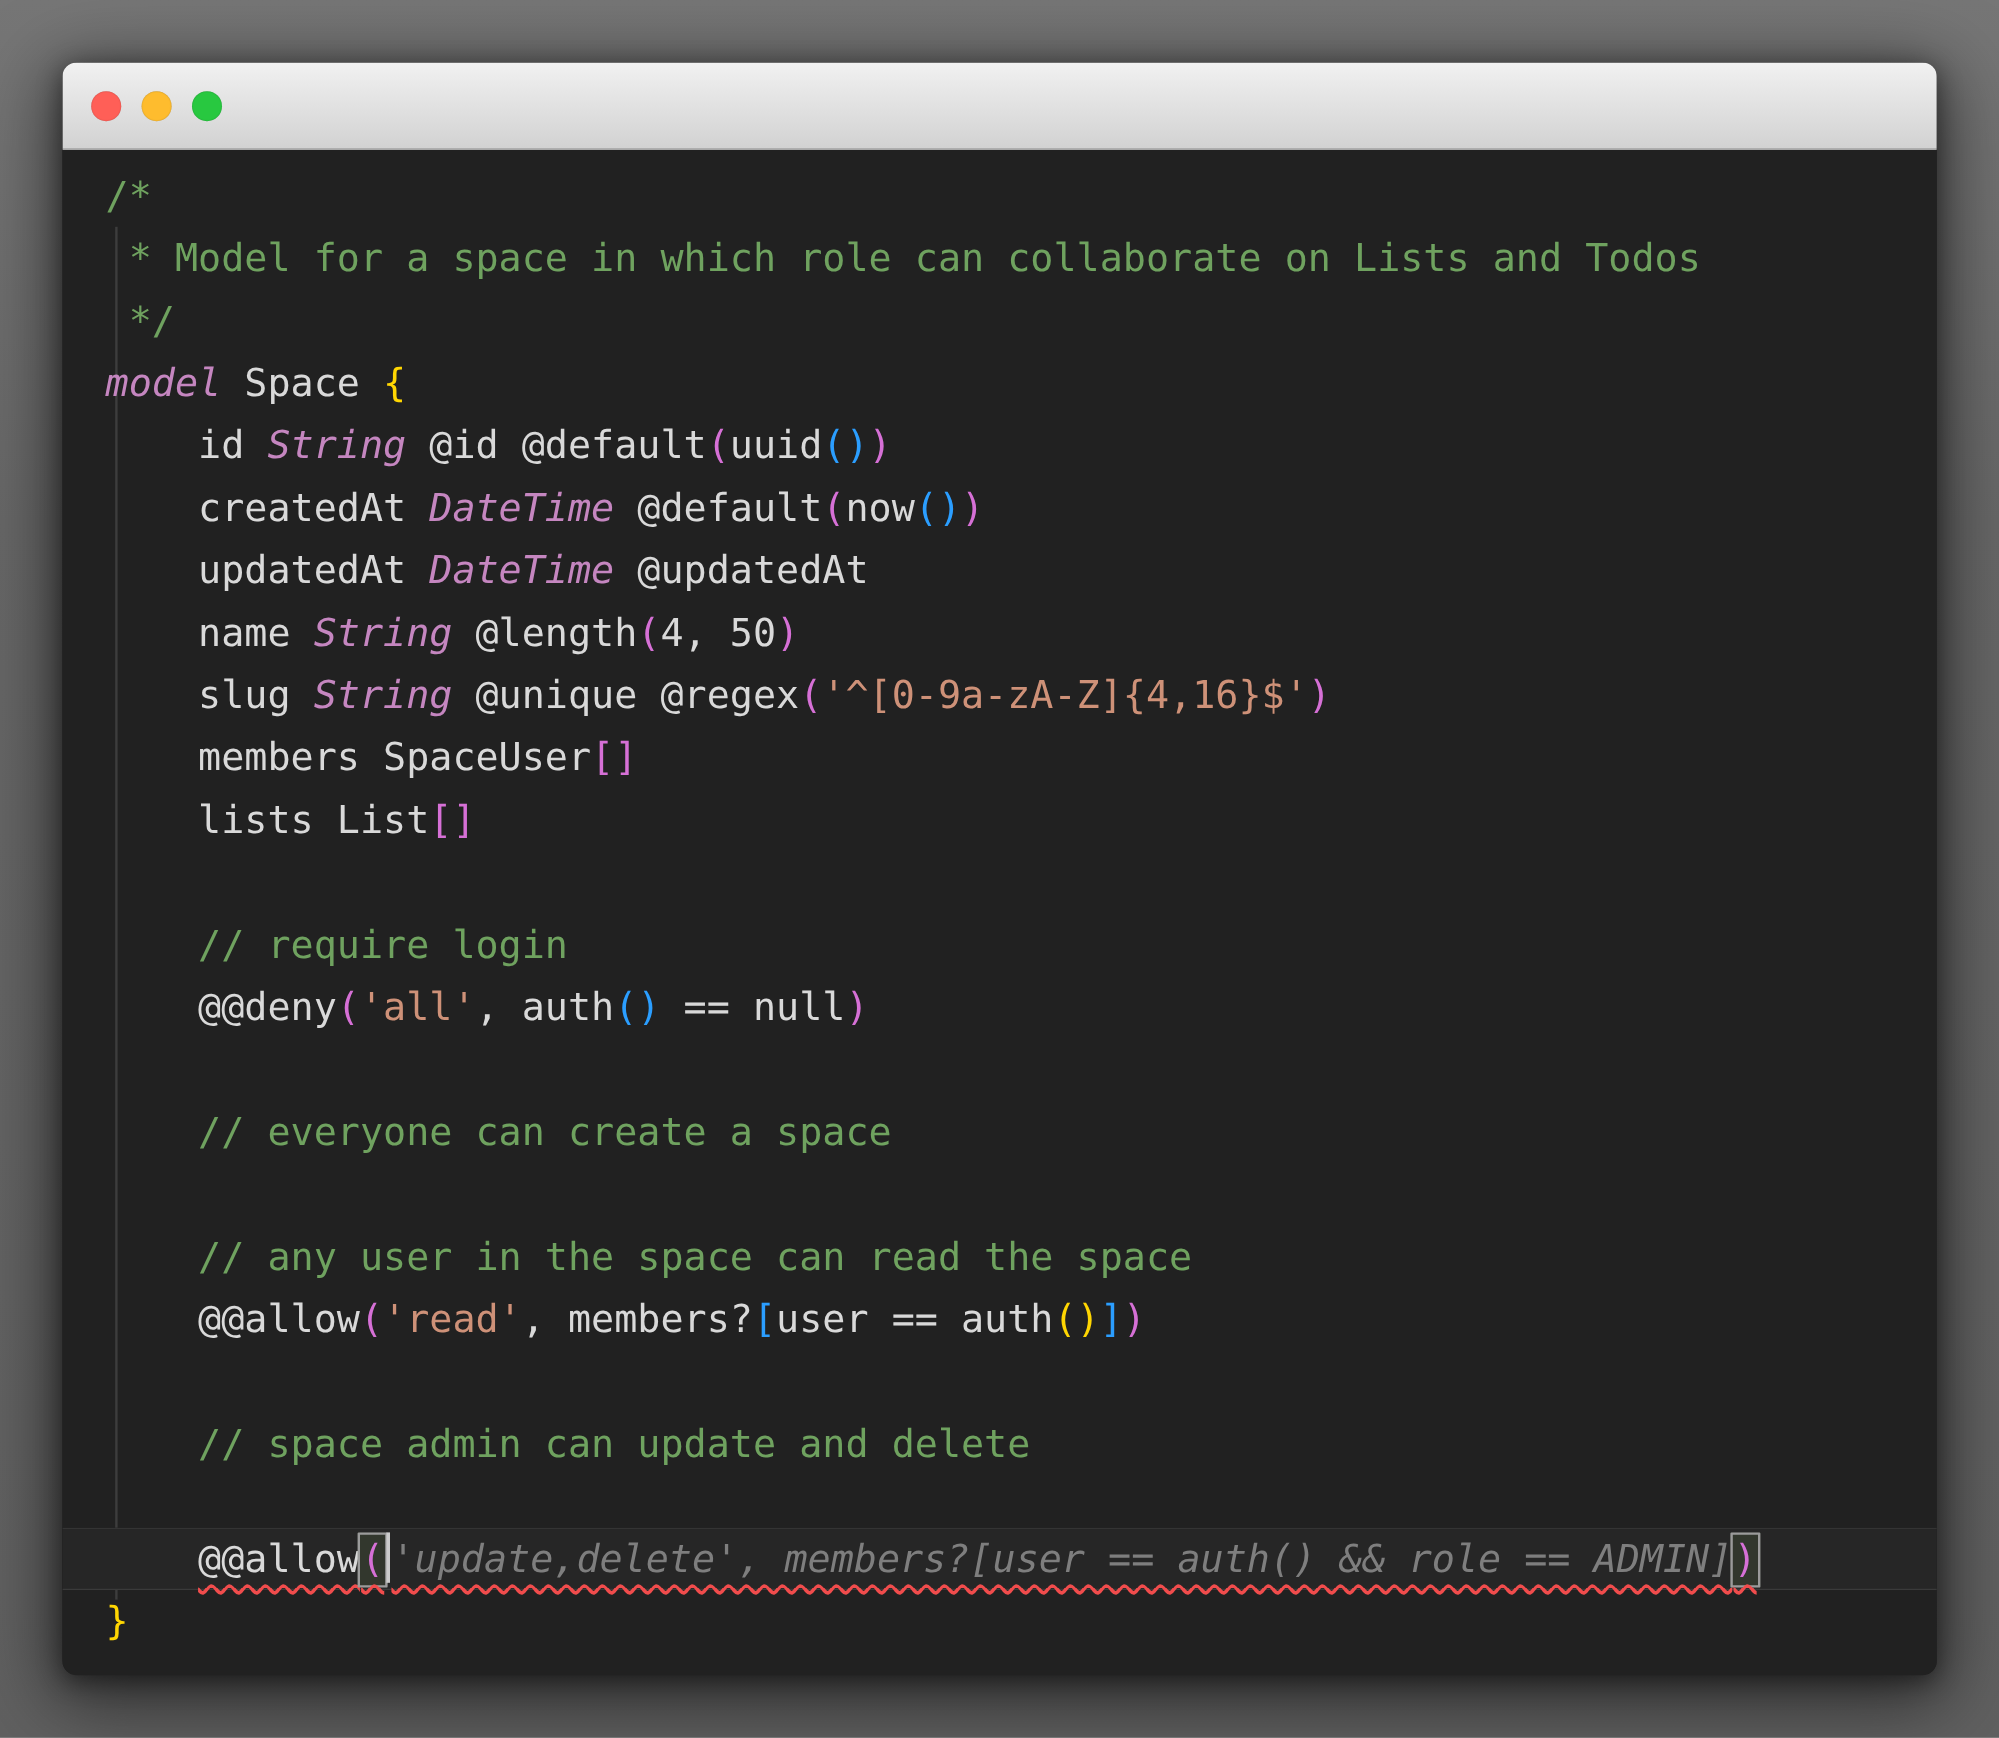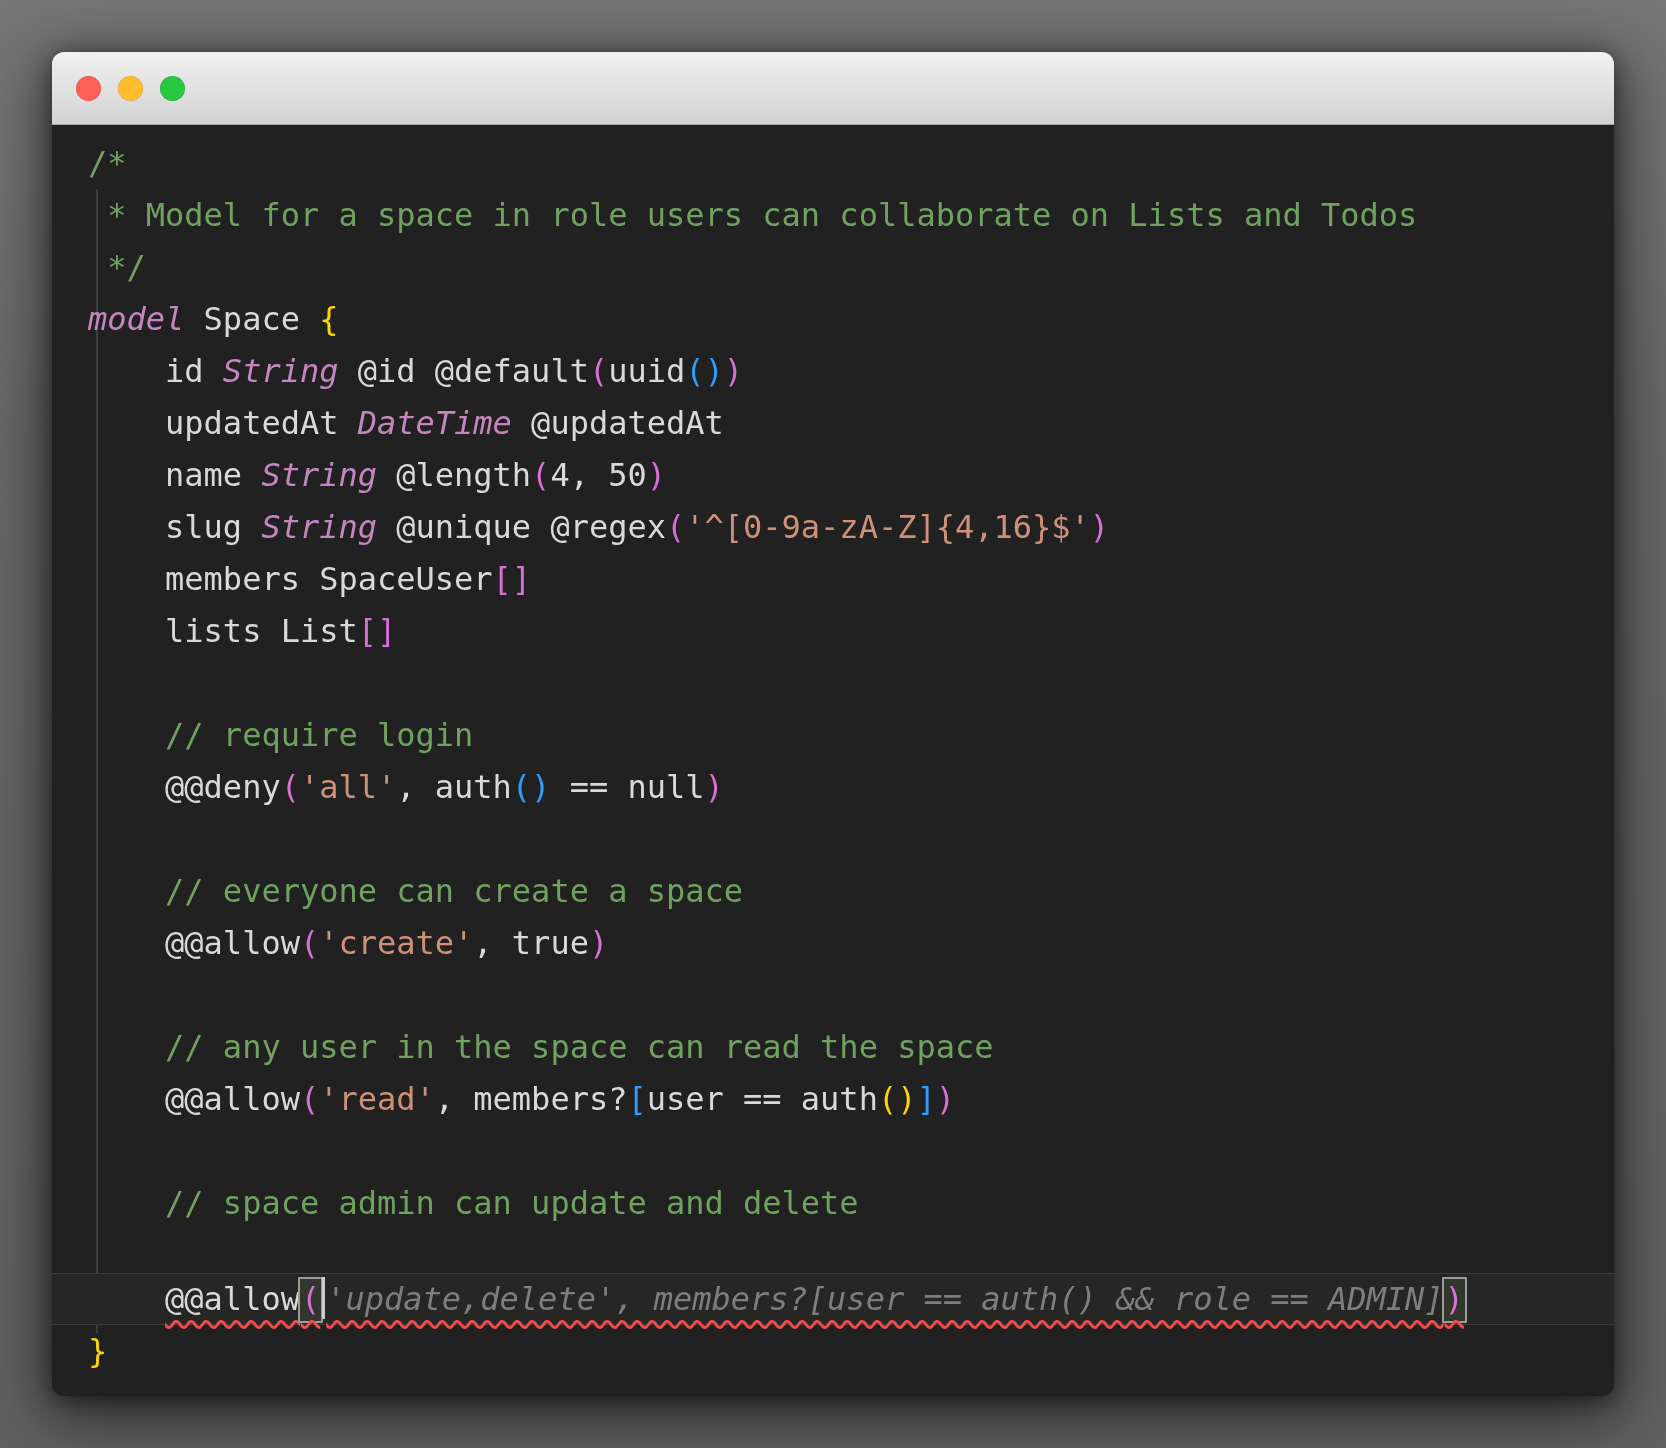--- a/index.html
+++ b/index.html
@@ -101,35 +101,35 @@
   <div class="window">
     <div class="titlebar">
       <button class="traffic" aria-label="close" style="background: rgb(255, 95, 87);"></button>
       <button class="traffic" aria-label="minimize" style="background: rgb(254, 188, 46);"></button>
       <button class="traffic" aria-label="zoom" style="background: rgb(40, 200, 64);"></button>
     </div>
     <div class="code-area">
       <div class="indent-guide"></div>
       <div id="lines">
           <div class="line"><span class="tok comment">/*</span></div>
-          <div class="line"><span class="tok comment"> * Model for a space in role users can collaborate on Lists and Todos</span></div>
+          <div class="line"><span class="tok comment"> * Model for a space in which role can collaborate on Lists and Todos</span></div>
           <div class="line"><span class="tok comment"> */</span></div>
           <div class="line"><span class="tok keyword">model </span><span class="tok ident">Space </span><span class="tok b1">{</span></div>
           <div class="line"><span class="tok ident">    id </span><span class="tok type">String</span><span class="tok ident"> @id @default</span><span class="tok b2">(</span><span class="tok ident">uuid</span><span class="tok b3">()</span><span class="tok b2">)</span></div>
+          <div class="line"><span class="tok ident">    createdAt </span><span class="tok type">DateTime</span><span class="tok ident"> @default</span><span class="tok b2">(</span><span class="tok ident">now</span><span class="tok b3">()</span><span class="tok b2">)</span></div>
           <div class="line"><span class="tok ident">    updatedAt </span><span class="tok type">DateTime</span><span class="tok ident"> @updatedAt</span></div>
           <div class="line"><span class="tok ident">    name </span><span class="tok type">String</span><span class="tok ident"> @length</span><span class="tok b2">(</span><span class="tok ident">4, 50</span><span class="tok b2">)</span></div>
           <div class="line"><span class="tok ident">    slug </span><span class="tok type">String</span><span class="tok ident"> @unique @regex</span><span class="tok b2">(</span><span class="tok string">'^[0-9a-zA-Z]{4,16}$'</span><span class="tok b2">)</span></div>
           <div class="line"><span class="tok ident">    members SpaceUser</span><span class="tok b2">[]</span></div>
           <div class="line"><span class="tok ident">    lists List</span><span class="tok b2">[]</span></div>
           <div class="line"></div>
           <div class="line"><span class="tok ident">    </span><span class="tok comment">// require login</span></div>
           <div class="line"><span class="tok ident">    @@deny</span><span class="tok b2">(</span><span class="tok string">'all'</span><span class="tok ident">, auth</span><span class="tok b3">()</span><span class="tok ident"> == null</span><span class="tok b2">)</span></div>
           <div class="line"></div>
           <div class="line"><span class="tok ident">    </span><span class="tok comment">// everyone can create a space</span></div>
-          <div class="line"><span class="tok ident">    @@allow</span><span class="tok b2">(</span><span class="tok string">'create'</span><span class="tok ident">, true</span><span class="tok b2">)</span></div>
           <div class="line"></div>
           <div class="line"><span class="tok ident">    </span><span class="tok comment">// any user in the space can read the space</span></div>
           <div class="line"><span class="tok ident">    @@allow</span><span class="tok b2">(</span><span class="tok string">'read'</span><span class="tok ident">, members?</span><span class="tok b3">[</span><span class="tok ident">user == auth</span><span class="tok b1">()</span><span class="tok b3">]</span><span class="tok b2">)</span></div>
           <div class="line"></div>
           <div class="line"><span class="tok ident">    </span><span class="tok comment">// space admin can update and delete</span></div>
           <div class="line current"><span class="tok ident">    </span><span class="tok sq"><span class="tok ident">@@allow</span><span class="tok b2 boxed">(</span><span class="tok caret"></span><span class="tok ghost">'update,delete', members?[user == auth() &amp;&amp; role == ADMIN]</span><span class="tok b2 boxed">)</span></span></div>
           <div class="line"><span class="tok b1">}</span></div>
         </div>
     </div>
   </div>

